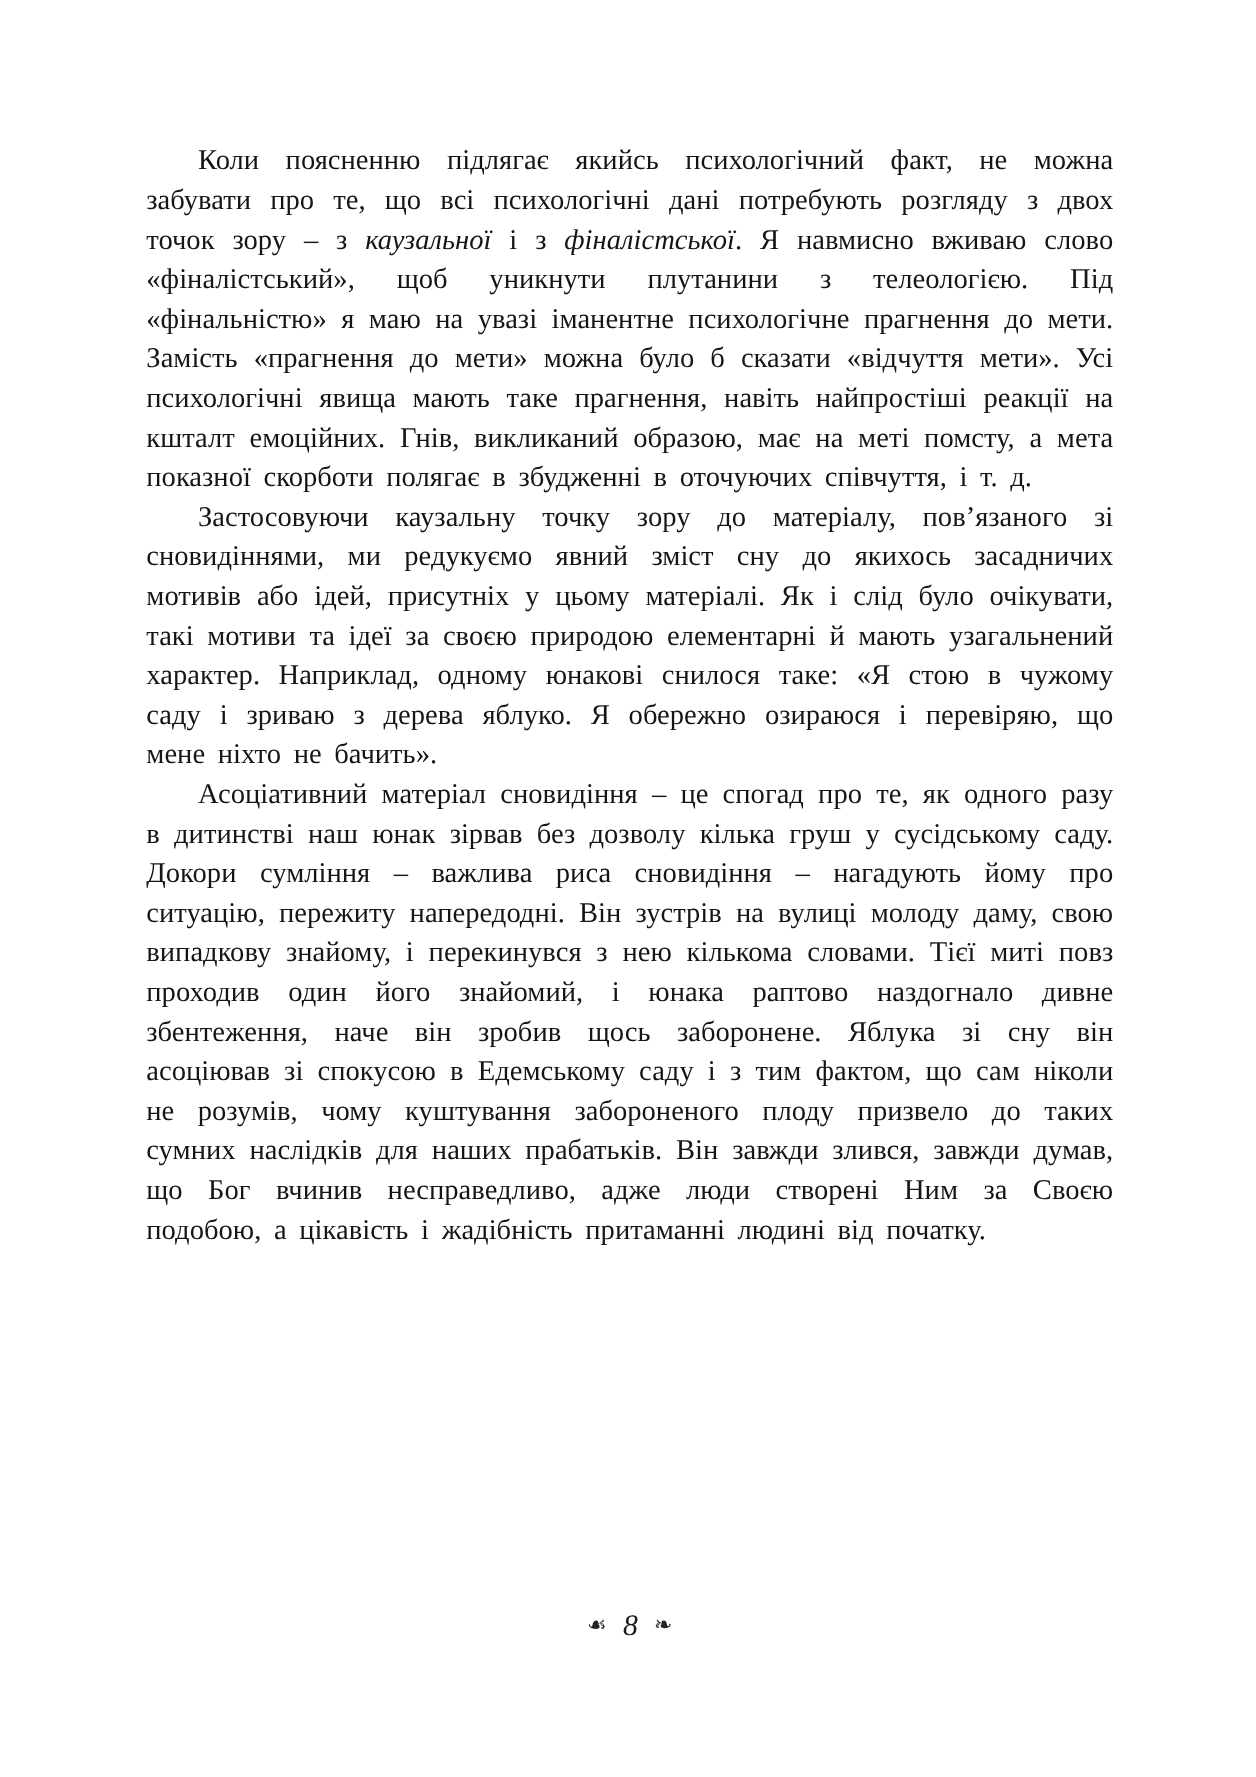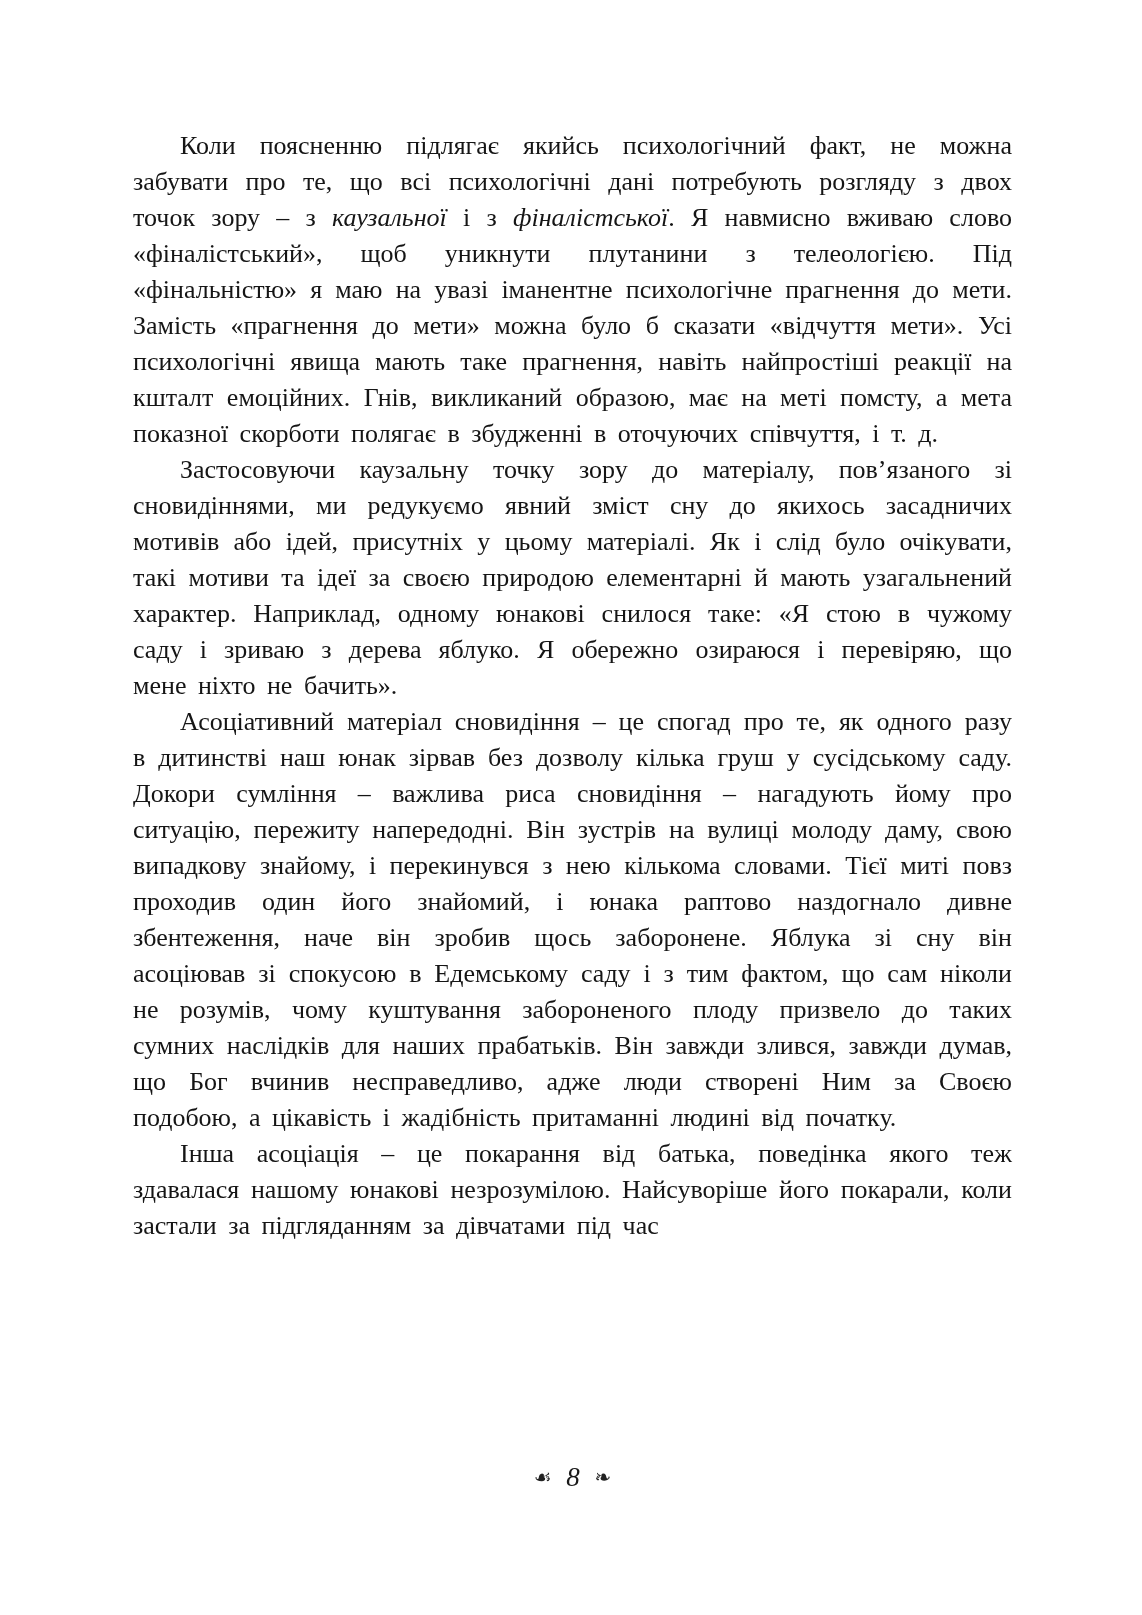--- a/index.html
+++ b/index.html
@@ -53,20 +53,19 @@
     top: -2px;
   }
 </style>
 </head>
 <body>
 
 <div class="text-block">
   <p><span>Коли поясненню підлягає якийсь психологічний факт, не можна забувати про те, що всі психологічні дані потребують розгляду з двох точок зору – з </span><span class="italic">каузальної</span><span> і з </span><span class="italic">фіналістської</span><span>. Я навмисно вживаю слово «фіналістський», щоб уникнути плутанини з телеологією. Під «фінальністю» я маю на увазі іманентне психологічне прагнення до мети. Замість «прагнення до мети» можна було б сказати «відчуття мети». Усі психологічні явища мають таке прагнення, навіть найпростіші реакції на кшталт емоційних. Гнів, викликаний образою, має на меті помсту, а мета показної скорботи полягає в збудженні в оточуючих співчуття, і т. д.</span></p>
   <p>Застосовуючи каузальну точку зору до матеріалу, пов’язаного зі сновидіннями, ми редукуємо явний зміст сну до якихось засадничих мотивів або ідей, присутніх у цьому матеріалі. Як і слід було очікувати, такі мотиви та ідеї за своєю природою елементарні й мають узагальнений характер. Наприклад, одному юнакові снилося таке: «Я стою в чужому саду і зриваю з дерева яблуко. Я обережно озираюся і перевіряю, що мене ніхто не бачить».</p>
   <p>Асоціативний матеріал сновидіння – це спогад про те, як одного разу в дитинстві наш юнак зірвав без дозволу кілька груш у сусідському саду. Докори сумління – важлива риса сновидіння – нагадують йому про ситуацію, пережиту напередодні. Він зустрів на вулиці молоду даму, свою випадкову знайому, і перекинувся з нею кількома словами. Тієї миті повз проходив один його знайомий, і юнака раптово наздогнало дивне збентеження, наче він зробив щось заборонене. Яблука зі сну він асоціював зі спокусою в Едемському саду і з тим фактом, що сам ніколи не розумів, чому куштування забороненого плоду призвело до таких сумних наслідків для наших прабатьків. Він завжди злився, завжди думав, що Бог вчинив несправедливо, адже люди створені Ним за Своєю подобою, а цікавість і жадібність притаманні людині від початку.</p>
-  <p>Інша асоціація – це покарання від батька, поведінка якого теж здавалася нашому юнакові незрозумілою. Найсуворіше його покарали, коли застали за підгляданням за дівчатами під час</p>
 </div>
 
 <div class="page-footer">
   <span class="ornament">☙</span>
   <span class="page-number">8</span>
   <span class="ornament">❧</span>
 </div>
 
 </body></html>

